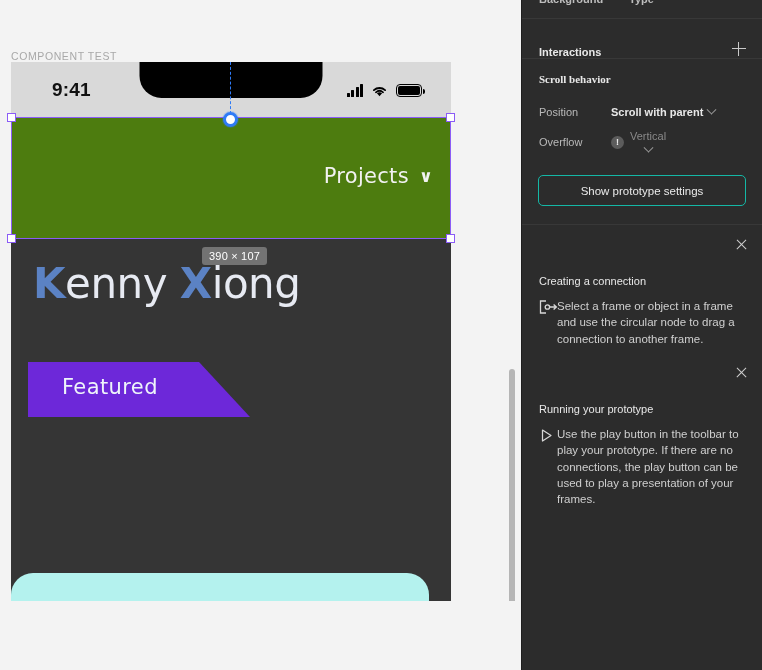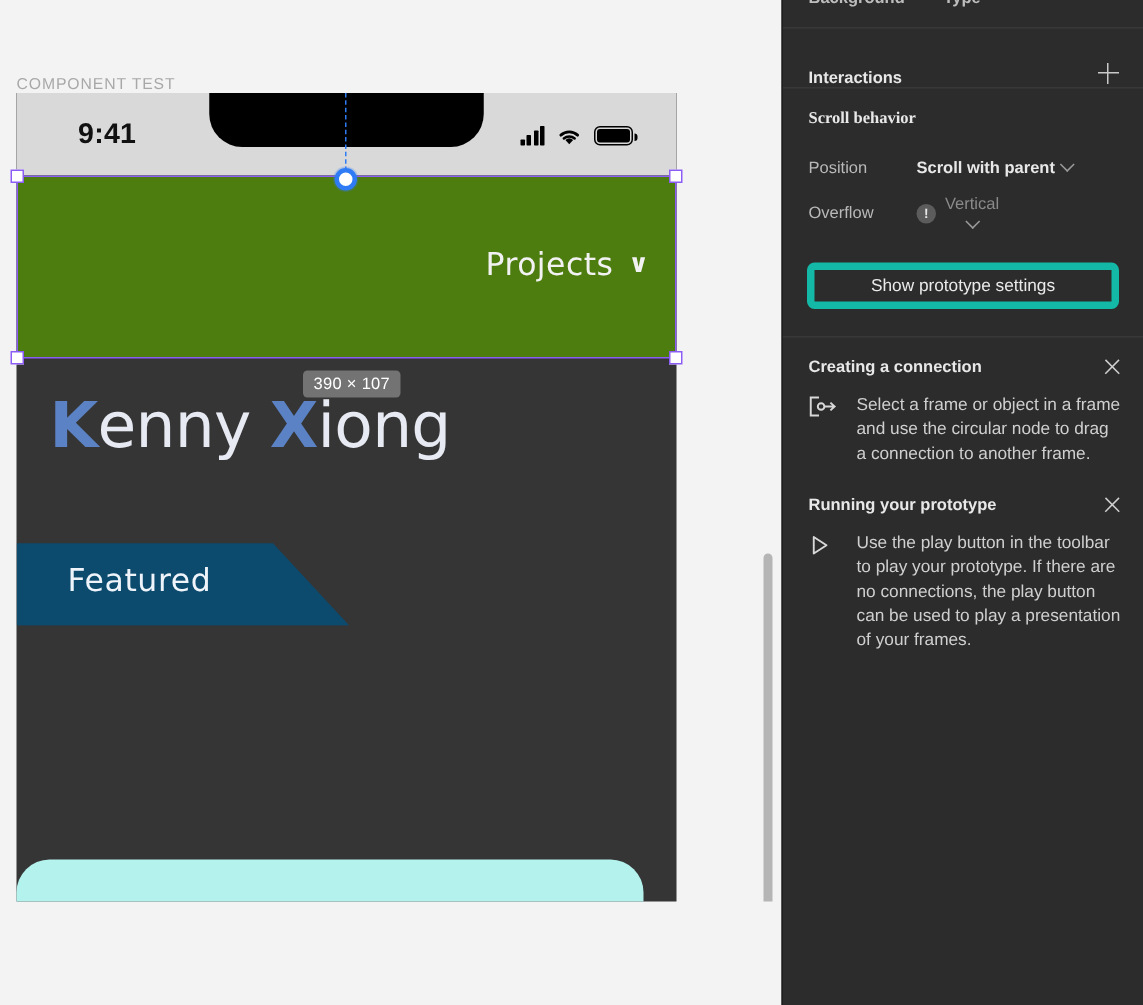--- a/index.html
+++ b/index.html
@@ -104,23 +104,23 @@
   .hero .tagline {
     margin-top: 20px;
     font-size: 20px; color: #e9ecf3; line-height: 1.55;
     font-family: "DejaVu Sans", sans-serif;
     max-width: 350px;
   }
 
   
   .ribbon-wrap { margin-top: 56px; position: relative; height: 55px; }
   .ribbon {
-    position: absolute; left: 0; top: 0;
+    position: absolute; left: 17px; top: 0;
     width: 222px; height: 55px;
-    background: #0c4a6e;
+    background: #6d28d9;
     clip-path: polygon(0 0, 171px 0, 222px 55px, 0 55px);
     padding-left: 28px;
   }
   .ribbon span {
     position: absolute; left: 34px; top: 13px;
     font-size: 21px; color: #eef4fa; letter-spacing: 0.4px;
     font-family: "DejaVu Sans", sans-serif;
   }
 
   
@@ -258,46 +258,46 @@
     width: 13px; height: 13px; border-radius: 50%;
     background: #5c5c5c; color: #e8e8e8;
     font-size: 9px; font-weight: bold; line-height: 1;
     margin-right: 6px;
   }
 
   .proto-btn-wrap { padding: 12px 16px 18px 16px; }
   .proto-btn {
     width: 100%; height: 31px;
     background: transparent;
-    border: 5px solid #14b8a6; border-radius: 5px;
+    border: 1px solid #14b8a6; border-radius: 5px;
     color: #eaeaea; font-size: 11.5px;
     font-family: "Liberation Sans", sans-serif;
     cursor: pointer;
   }
 
   .divider { height: 1px; background: #383838; }
 
   .tip { padding: 14px 14px 6px 17px; }
   .tip-head {
     display: flex; align-items: flex-start; justify-content: space-between;
     margin-bottom: 11px;
   }
-  .tip-title { font-size: 11px; font-weight: bold; color: #e8e8e8; }
+  .tip-title { font-size: 11px; font-weight: normal; color: #e8e8e8; margin-top: 36px; }
   .close-x {
     width: 13px; height: 13px; position: relative; cursor: pointer;
     flex: 0 0 auto; margin-top: -1px;
   }
   .close-x::before, .close-x::after {
     content: ""; position: absolute; left: 0; top: 6px;
     width: 13px; height: 1.2px; background: #cfcfcf;
   }
   .close-x::before { transform: rotate(45deg); }
   .close-x::after  { transform: rotate(-45deg); }
 
-  .tip-body { display: flex; gap: 14px; align-items: flex-start; }
+  .tip-body { display: flex; align-items: flex-start; }
   .tip-icon { flex: 0 0 auto; width: 18px; padding-top: 2px; }
   .tip-text { font-size: 11.5px; line-height: 1.42; color: #cfcfcf; }
 </style>
 </head>
 <body>
 
 <div id="app">
 
   <div id="canvas">
 

